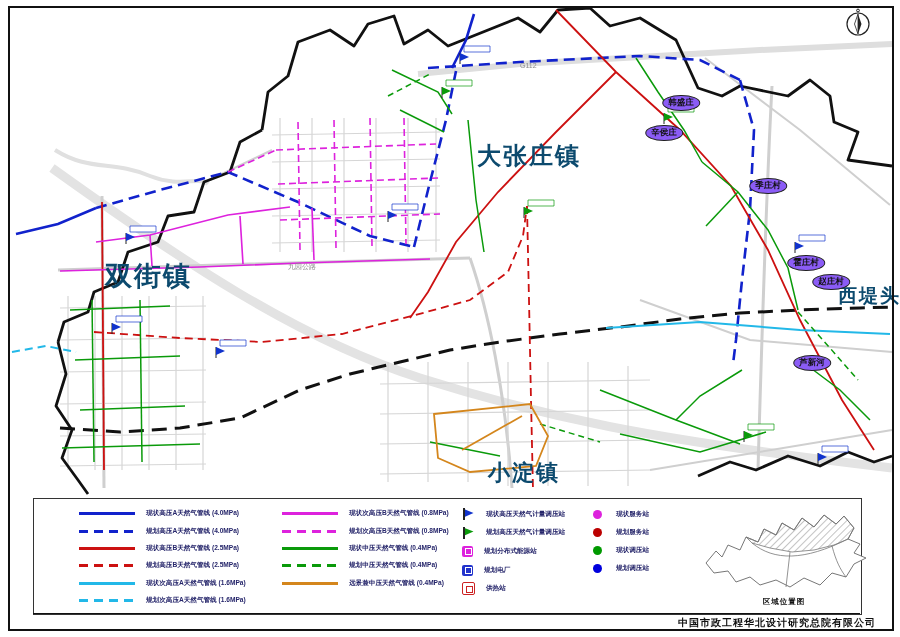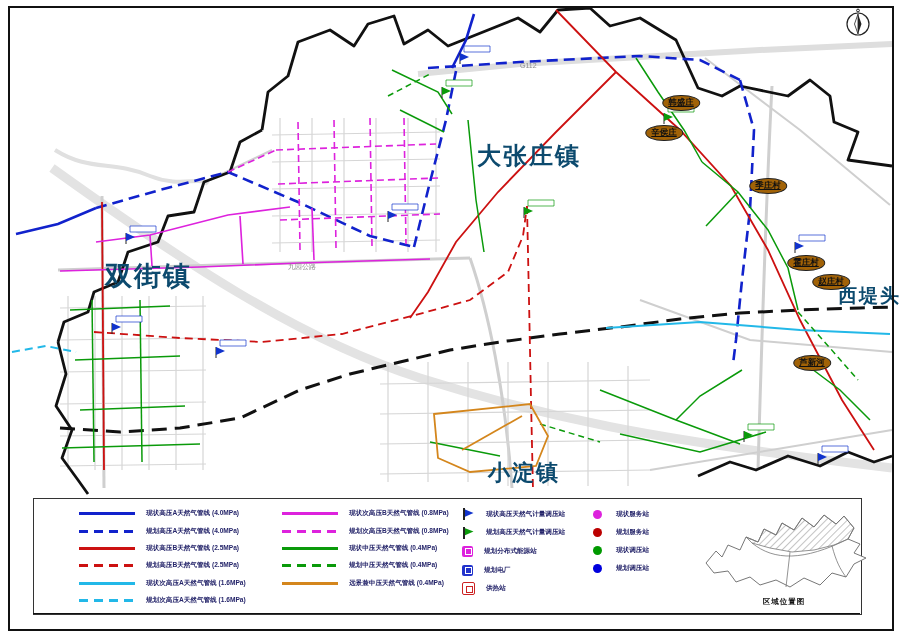--- a/index.html
+++ b/index.html
@@ -1,22 +1,22 @@
 <!DOCTYPE html>
 <html><head>
 <meta charset="utf-8">
 <style>
   html,body{margin:0;padding:0;background:#fff;}
   #sheet{position:relative;width:900px;height:637px;background:#fff;overflow:hidden;
          font-family:"Liberation Sans","DejaVu Sans",sans-serif;}
   #frame{position:absolute;left:8px;top:6px;width:882px;height:621px;border:2px solid #111;}
   #mapsvg{position:absolute;left:0;top:0;}
   .town{position:absolute;font-weight:bold;color:#0c4a6e;letter-spacing:2px;white-space:nowrap;}
-  .village{position:absolute;transform:translate(-50%,-50%);background:#a16207;border:1px solid #222;
-           border-radius:50%;font-size:8.5px;font-weight:bold;padding:1px 5px;white-space:nowrap;color:#111;text-decoration:underline;}
+  .village{position:absolute;transform:translate(-50%,-50%);background:#8b5cf6;border:1px solid #222;
+           border-radius:50%;font-size:8.5px;font-weight:bold;padding:1px 5px;white-space:nowrap;color:#111;}
   .roadlabel{position:absolute;color:#8a8a8a;font-size:7px;white-space:nowrap;}
   
   #legendbox{position:absolute;left:33px;top:498px;width:827px;height:115px;border:1.4px solid #333;background:#fff;}
   .lcol{position:absolute;display:flex;flex-direction:column;}
   .lrow{display:flex;align-items:center;height:17.4px;}
   .sample{width:56px;height:3px;flex:0 0 56px;}
   .llabel{margin-left:11px;font-size:6.6px;font-weight:bold;color:#26266b;white-space:nowrap;}
   .dot{width:9px;height:9px;border-radius:50%;flex:0 0 9px;}
   .flagwrap{position:relative;width:13px;height:12px;flex:0 0 13px;}
   .pole{position:absolute;left:1px;top:0;width:1.5px;height:12px;background:#222;}
@@ -380,15 +380,16 @@
       <path d="M12,60 L22,48 L28,54 L34,42 L46,47 L52,34 L64,39 L70,26 L82,32 L88,20 L100,27 L108,15 L120,24 L130,12 L142,21 L150,13 L160,25 L154,36 L166,41 L160,50 L172,55 L160,61 L152,74 L138,70 L126,82 L110,75 L96,84 L82,77 L66,82 L56,74 L42,79 L34,68 L20,70 Z" fill="#fff" stroke="#777" stroke-width="1"></path>
       <path d="M52,34 L64,39 L70,26 L82,32 L88,20 L100,27 L108,15 L120,24 L130,12 L142,21 L150,13 L160,25 L154,36 L140,42 L120,47 L98,49 L76,45 L58,40 Z" fill="url(#hatch)" stroke="#777" stroke-width="0.8"></path>
       <path d="M58,40 C80,58 110,58 154,36" fill="none" stroke="#777" stroke-width="0.8"></path>
       <path d="M96,49 L92,84" fill="none" stroke="#777" stroke-width="0.8"></path>
       <path d="M138,43 C142,58 146,66 152,74" fill="none" stroke="#777" stroke-width="0.8"></path>
     </svg>
     <div id="insetcap" style="left:662px;top:98px;width:176px;position:absolute;">区域位置图</div>
   </div>
 
   <div id="companybar"></div>
+  <div id="company">中国市政工程华北设计研究总院有限公司</div>
 
   <div id="frame"></div>
 </div>
 
 </body></html>

